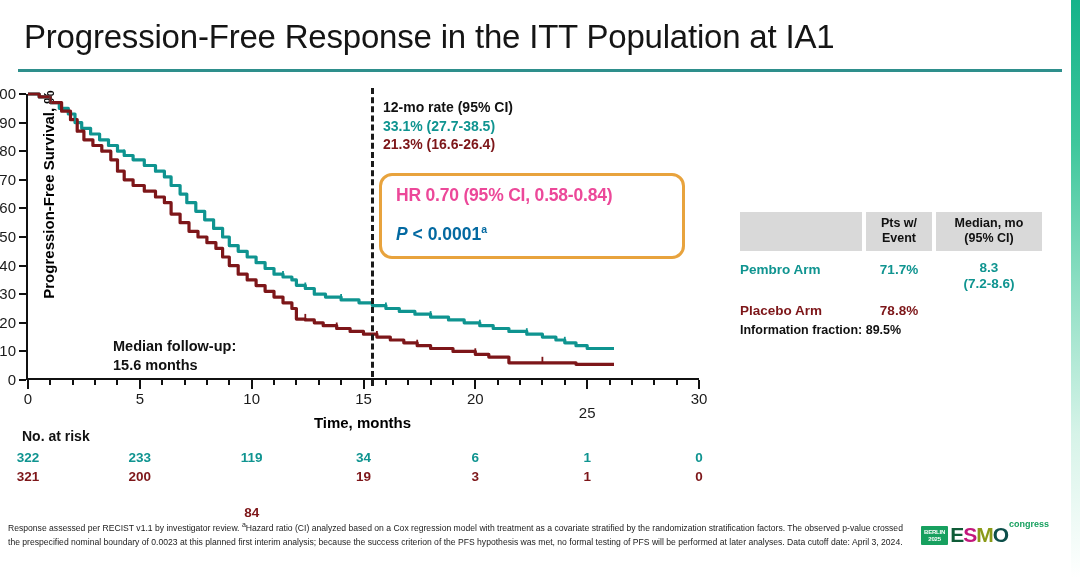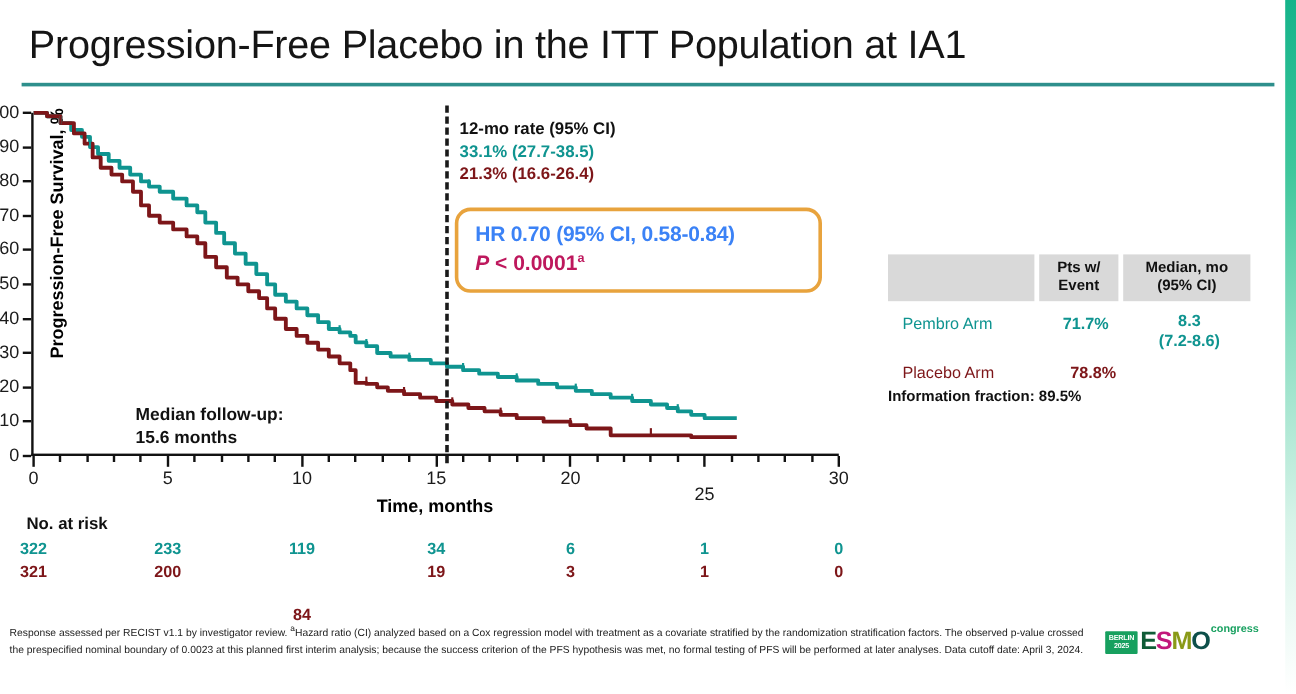--- a/index.html
+++ b/index.html
@@ -65,43 +65,43 @@
   
   #rate-annotation { position:absolute; left:383px; top:98px; font-size:14px; font-weight:bold; line-height:1.33; }
   #rate-annotation .hdr { color:#111; }
   #rate-annotation .pembro { color:#0f9490; }
   #rate-annotation .placebo { color:#7d1619; }
 
   #hr-box {
     position:absolute; left:379px; top:173px; width:306px; padding:9px 14px 11px 14px;
     border:3px solid #e8a33d; border-radius:13px; background:#ffffff;
   }
-  #hr-box .line1 { font-size:17.5px; font-weight:bold; color:#3b82f6; letter-spacing:-0.2px; }
-  #hr-box .line2 { font-size:17.5px; font-weight:bold; color:#be185d; margin-top:3px; }
+  #hr-box .line1 { font-size:17.5px; font-weight:bold; color:#ec4899; letter-spacing:-0.2px; }
+  #hr-box .line2 { font-size:17.5px; font-weight:bold; color:#0369a1; margin-top:17px; }
   #hr-box .line2 em { font-style:italic; }
   #hr-box sup { font-size:10.5px; }
 
   
   #median-followup {
     position:absolute; left:113px; top:337px;
     font-size:14.5px; font-weight:bold; color:#111; line-height:1.32;
   }
 
   
   #summary-table { position:absolute; left:740px; top:212px; width:302px; }
   #summary-table .hdr-row { display:flex; gap:4px; }
   #summary-table .hdr-cell {
     background:#d9d9d9; font-size:12.5px; font-weight:bold; color:#111;
     text-align:center; line-height:1.2; padding:4px 2px 5px 2px;
   }
   #summary-table .h-blank { width:122px; }
   #summary-table .h-pts   { width:66px; }
   #summary-table .h-med   { width:106px; }
   #summary-table .data-row { display:flex; gap:4px; align-items:flex-start; margin-top:9px; }
-  #summary-table .c-arm { width:122px; font-size:13.5px; font-weight:normal; padding-top:2px;margin-left:12px; }
+  #summary-table .c-arm { width:122px; font-size:13.5px; font-weight:bold; padding-top:2px; }
   #summary-table .c-pts { width:66px; font-size:13.5px; font-weight:bold; text-align:center; padding-top:2px; }
   #summary-table .c-med { width:106px; font-size:13.5px; font-weight:bold; text-align:center; line-height:1.18; }
   #summary-table .row-pembro  { color:#0f9490; }
   #summary-table .row-placebo { color:#7d1619; }
   #info-fraction {
     position:absolute; left:740px; top:323px;
     font-size:12.5px; font-weight:bold; color:#111;
   }
 
   
@@ -132,21 +132,21 @@
   #esmo-word .l-s { color:#c2187c; }
   #esmo-word .l-m { color:#8a9a18; }
   #esmo-word .l-o { color:#0d4f4a; }
   #esmo-congress { color:#17a05f; font-size:9px; font-weight:bold; margin-left:1px; align-self:flex-start; }
 </style>
 </head>
 <body>
 
 <div id="edge-strip"></div>
 
-<div id="slide-title">Progression-Free Placebo in the ITT Population at IA1</div>
+<div id="slide-title">Progression-Free Response in the ITT Population at IA1</div>
 <div id="title-rule"></div>
 
 <div id="chart">
 
   <div id="y-axis-title">Progression-Free Survival, %</div>
   <div id="y-axis-line"></div>
   <div id="x-axis-line"></div>
   <div id="y-ticks">
       <div class="ytick-mark" style="left: 19px; top: 301px;"></div>
       <div class="ytick-label" style="left: -18px; top: 293px;">0</div>

